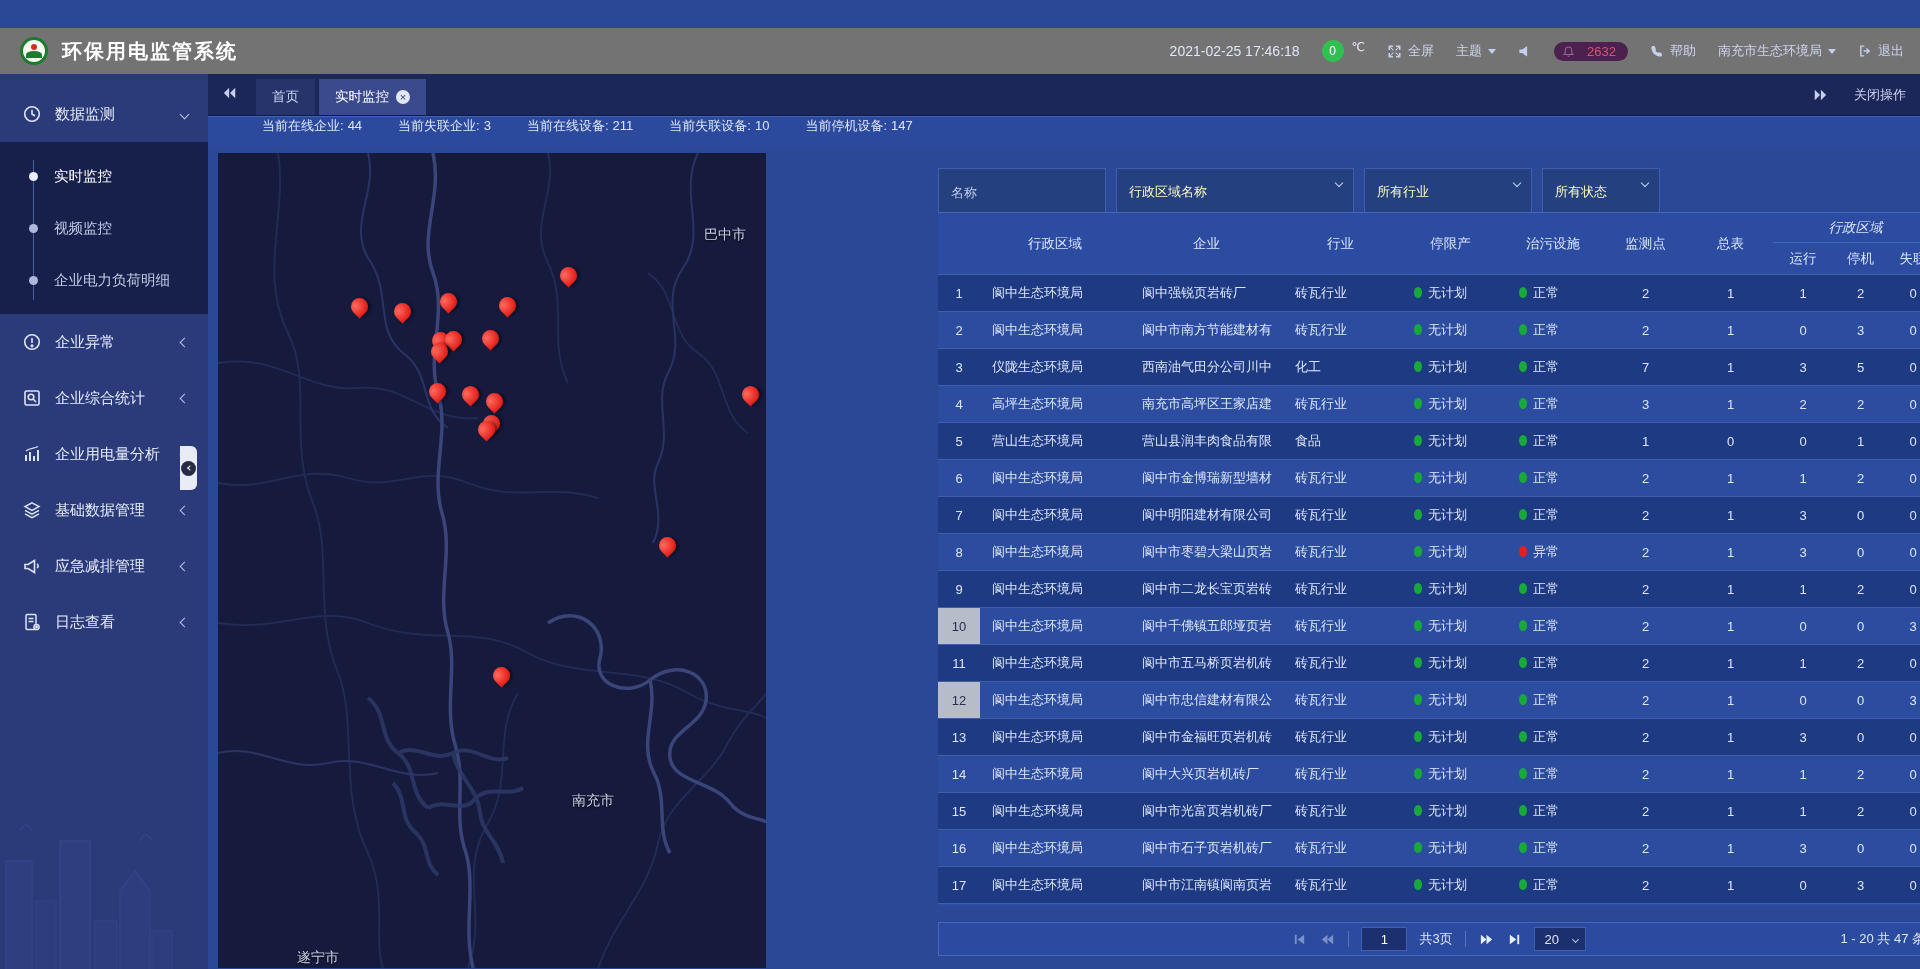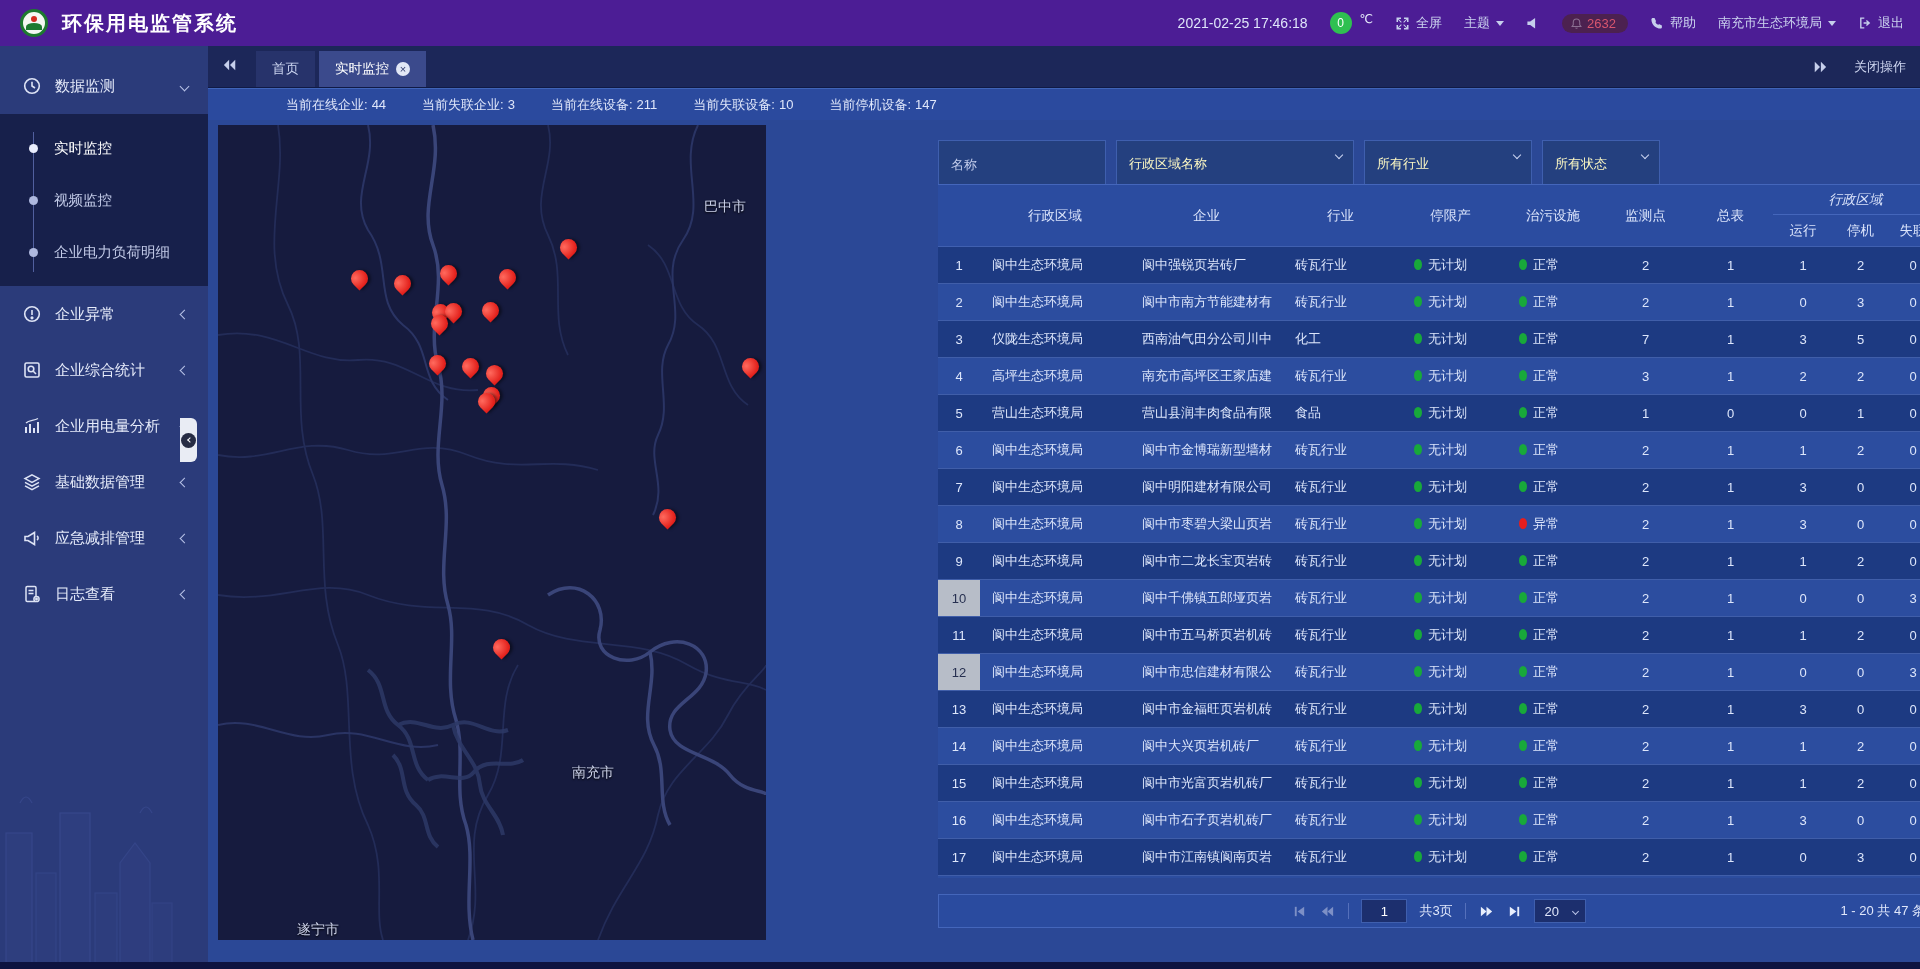--- a/index.html
+++ b/index.html
@@ -1,34 +1,34 @@
 <!DOCTYPE html>
 <html><head>
 <meta charset="utf-8">
 <style>
   * { margin:0; padding:0; box-sizing:border-box; }
   html,body { width:1920px; height:969px; overflow:hidden; background:#2b4896;
     font-family:"Liberation Sans","DejaVu Sans",sans-serif; color:#d9e1f8; }
   .app { position:relative; width:1920px; height:969px; }
 
   
-  .topbar { position:relative; height:46px; background:#4c1d95; display:flex; align-items:center; padding:16px 16px; z-index:30; }
+  .topbar { position:relative; height:46px; background:#737373; display:flex; align-items:center; padding:16px 16px; z-index:30;margin-top:28px; }
   .logo { width:28px; height:28px; border-radius:50%; background:#f4f8f2; border:3px solid #1d7a2f; margin-left:4px;
           position:relative; flex:0 0 auto; }
   .logo::before{ content:""; position:absolute; left:8px; top:4px; width:6px; height:6px; border-radius:50%; background:#d42b1f;}
   .logo::after{ content:""; position:absolute; left:3px; top:11px; width:16px; height:7px; border-radius:50% 50% 0 0; background:#1d7a2f;}
   .app-title { font-size:20px; font-weight:bold; color:#ffffff; letter-spacing:2px; margin-left:14px; }
   .top-right { margin-left:auto; display:flex; align-items:center; gap:22px; font-size:13px; color:#cdd6f0; }
   .top-item { display:flex; align-items:center; gap:6px; white-space:nowrap; }
   .datetime { font-size:14px; color:#dfe6fa; }
   .temp-badge { width:22px; height:22px; border-radius:50%; background:#2fc051; color:#fff; font-size:12px;
     display:flex; align-items:center; justify-content:center; }
   .temp-unit { font-size:12px; color:#e8eefc; margin-left:2px; transform:translateY(-4px); }
   .caret { width:0; height:0; border-left:4px solid transparent; border-right:4px solid transparent; border-top:5px solid #c6cfec; display:inline-block; }
-  .alarm-pill { display:flex; align-items:center; gap:4px; background:#4c2150; border-radius:11px; padding:2px 12px 2px 8px; }
+  .alarm-pill { display:flex; align-items:center; gap:12px; background:#4c2150; border-radius:11px; padding:2px 12px 2px 8px; }
   .alarm-count { color:#d8556e; font-size:13px; }
   .icon-svg { display:block; }
 
   
   .below { position:relative; display:flex; height:923px; }
 
   
   .sidebar { position:relative; width:208px; height:100%; background:#2b3b7a; flex:0 0 auto; overflow:hidden; z-index:10; }
   .side-nav { padding-top:12px; }
   .side-group { height:56px; display:flex; align-items:center; padding:0 20px 0 22px; cursor:pointer; font-size:15px; color:#e6ebfa; }
@@ -54,21 +54,21 @@
   
   .main { position:relative; flex:1; display:flex; flex-direction:column; }
   .tabbar { height:42px; background:#1c2759; border-bottom:1px solid #101a45; display:flex; align-items:flex-end; padding:0 14px; }
   .tab-arrow { align-self:center; margin-right:18px; cursor:pointer; }
   .tab-list { display:flex; gap:4px; height:36px; }
   .tab { display:flex; align-items:center; gap:7px; padding:0 16px; background:#27336b; color:#c9d2ee; font-size:13.5px; cursor:pointer; }
   .tab.active { background:#3b4a8c; color:#ffffff; }
   .tab-close { width:14px; height:14px; border-radius:50%; background:#e2e7f6; color:#313b6d; font-size:11px; line-height:14px; text-align:center; cursor:pointer; }
   .tabbar-right { margin-left:auto; align-self:center; display:flex; align-items:center; gap:26px; font-size:13px; color:#d0d8f2; }
 
-  .statsbar { height:32px; background:#2b4a9e; border-top:1px solid #4064b8; display:flex; align-items:center; gap:36px; padding-left:78px; font-size:13px; }
+  .statsbar { height:32px; background:#2b4a9e; border-top:1px solid #4064b8; display:flex; gap:36px; padding-left:54px; font-size:13px; }
   .stat-item { color:#dfe6fa; }
   .stat-item .s-value { margin-left:4px; }
 
   .workarea { position:relative; flex:1; }
 
   
   .map-panel { position:absolute; left:10px; top:5px; width:548px; height:815px; background:#161b3e; overflow:hidden; cursor:grab; }
   .map-roads { position:absolute; left:0; top:0; }
   .city-label { position:absolute; transform:translate(-50%,-50%); font-size:14px; color:#ccd2ea; text-shadow:0 1px 2px #000; white-space:nowrap; }
   .pin { position:absolute; width:17px; height:17px; background:radial-gradient(circle at 35% 30%, #ff6a5e, #e21f1a 72%);

